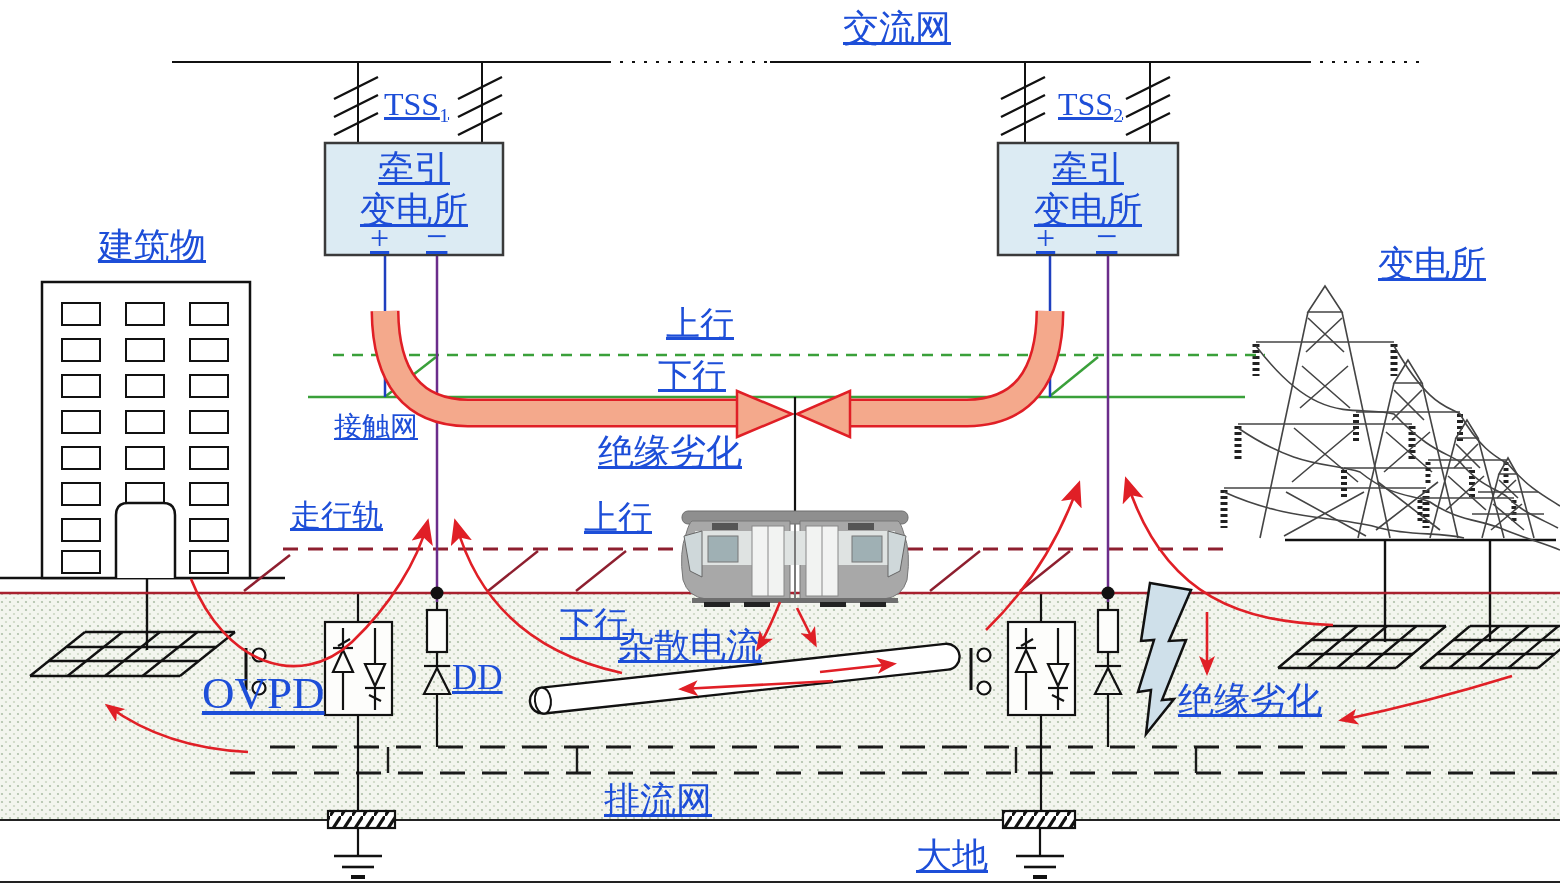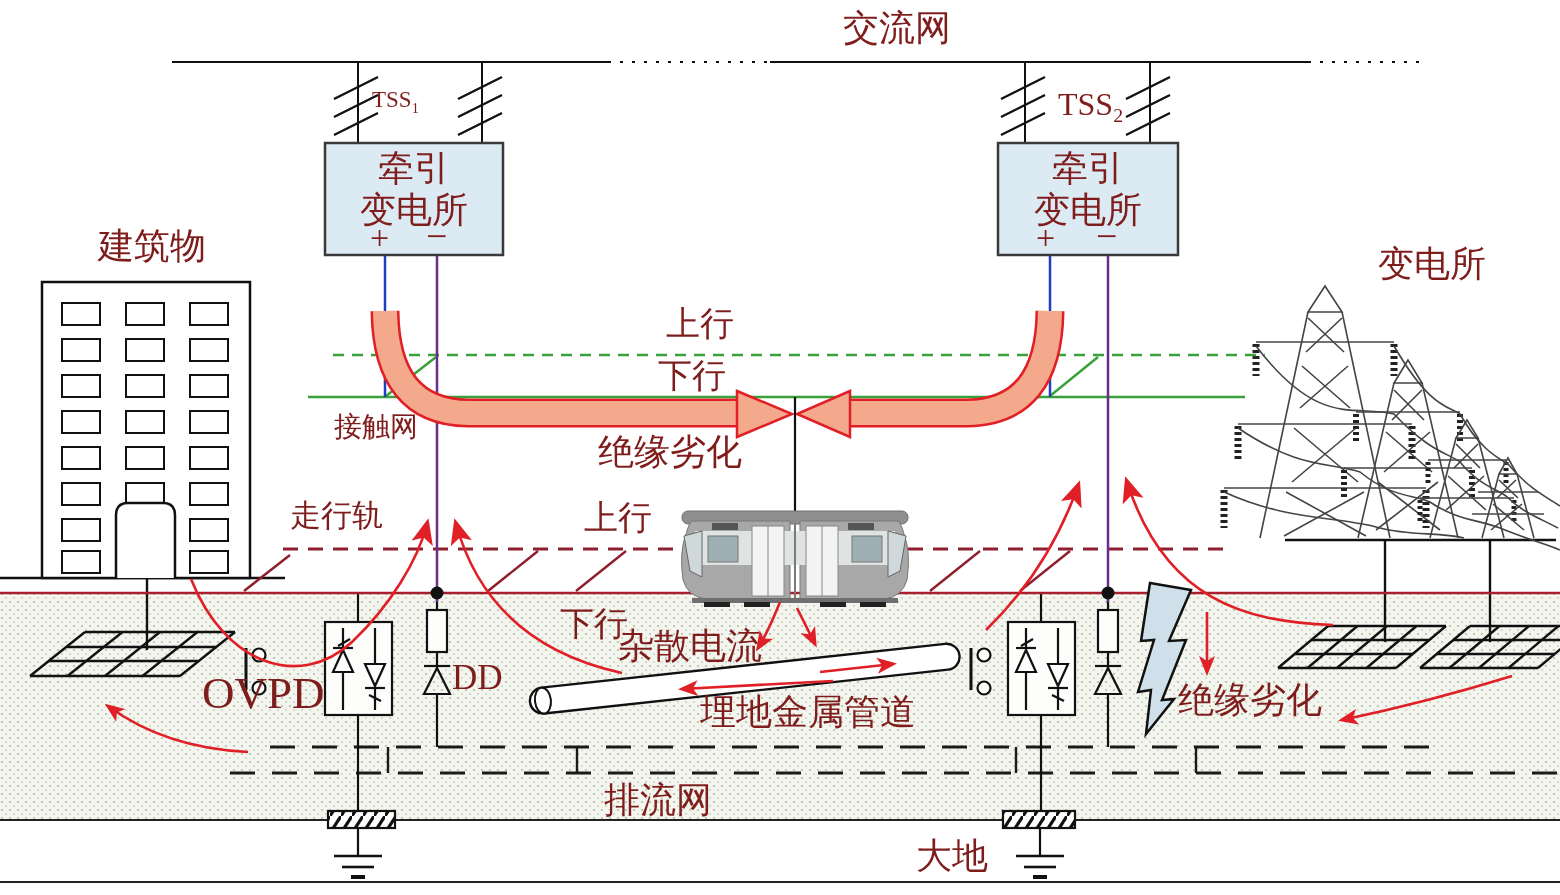--- a/index.html
+++ b/index.html
@@ -1,20 +1,20 @@
 <!DOCTYPE html>
 <html style="--traction_arrow: #f4a98c; --arrow_outline: #e01f26; --catenary_green: #3aa03a; --rail_maroon: #8e1f2f; --ground_line_red: #a8202e; --positive_feeder_blue: #1f3fbf; --negative_feeder_purple: #6b2d8b; --substation_fill: #dcebf3;"><head>
 <meta charset="utf-8">
 <style>
   html,body{margin:0;padding:0;background:#fff;}
   .stage{position:relative;width:1560px;height:895px;background:#fff;overflow:hidden;
          font-family:"Liberation Serif","DejaVu Serif",serif;}
   .stage svg{position:absolute;left:0;top:0;}
-  .lbl{position:absolute;color:#7f1d1d;white-space:nowrap;line-height:1.05;
-       font-family:"Liberation Serif","DejaVu Serif",serif;}
+  .lbl{position:absolute;color:#1d4ed8;white-space:nowrap;line-height:1.05;
+       font-family:"Liberation Serif","DejaVu Serif",serif;text-decoration:underline;}
   .lbl sub{font-size:.62em;}
   
   .line-green{stroke:var(--catenary_green,#3aa03a);}
   .line-blue{stroke:var(--positive_feeder_blue,#1f3fbf);}
   .line-purple{stroke:var(--negative_feeder_purple,#6b2d8b);}
   .line-maroon{stroke:var(--rail_maroon,#8e1f2f);}
   .line-ground{stroke:var(--ground_line_red,#a8202e);}
   .line-red{stroke:var(--arrow_outline,#e01f26);fill:none;}
   .band-under{stroke:var(--arrow_outline,#e01f26);fill:none;}
   .band-over{stroke:var(--traction_arrow,#f4a98c);fill:none;}
@@ -347,21 +347,21 @@
     <path class="line-red" stroke-width="2.6" marker-end="url(#ah)" d="M1207 612 L1207 672"></path>
     <path class="line-red" stroke-width="2.6" marker-end="url(#ah)" d="M1512 676 Q1428 702 1342 720"></path>
     <path class="line-red" stroke-width="2.6" marker-end="url(#ah)" d="M248 752 Q165 748 108 706"></path>
   </g>
 
   <polygon points="1150,583 1191,590 1169,641 1186,640 1162,700 1174,699 1146,734 1151,690 1138,692 1154,640 1141,641" fill="#cfe0ea" stroke="#111" stroke-width="2.5"></polygon>
 </svg>
 
   <div class="lbl" style="left:843px;top:10px;font-size:36px">交流网</div>
 
-  <div class="lbl" style="left:372px;top:88px;font-size:23px">
+  <div class="lbl" style="left:384px;top:88px;font-size:32px">
     <span>TSS</span><sub>1</sub>
   </div>
   <div class="lbl" style="left:1058px;top:88px;font-size:32px">
     <span>TSS</span><sub>2</sub>
   </div>
 
   <div class="lbl" style="left:378px;top:150px;font-size:36px">牵引</div>
   <div class="lbl" style="left:360px;top:192px;font-size:36px">变电所</div>
   <div class="lbl" style="left:370px;top:220px;font-size:34px">+</div>
   <div class="lbl" style="left:426px;top:217px;font-size:38px">−</div>
@@ -373,20 +373,19 @@
 
   <div class="lbl" style="left:98px;top:228px;font-size:36px">建筑物</div>
   <div class="lbl" style="left:666px;top:306px;font-size:34px">上行</div>
   <div class="lbl" style="left:658px;top:358px;font-size:34px">下行</div>
   <div class="lbl" style="left:334px;top:412px;font-size:28px">接触网</div>
   <div class="lbl" style="left:598px;top:434px;font-size:36px">绝缘劣化</div>
   <div class="lbl" style="left:290px;top:500px;font-size:31px">走行轨</div>
   <div class="lbl" style="left:584px;top:500px;font-size:34px">上行</div>
   <div class="lbl" style="left:560px;top:606px;font-size:34px">下行</div>
   <div class="lbl" style="left:618px;top:628px;font-size:36px">杂散电流</div>
-  <div class="lbl" style="left:700px;top:694px;font-size:36px">埋地金属管道</div>
   <div class="lbl" style="left:202px;top:670px;font-size:45px">OVPD</div>
   <div class="lbl" style="left:452px;top:660px;font-size:35px">DD</div>
   <div class="lbl" style="left:1178px;top:682px;font-size:36px">绝缘劣化</div>
   <div class="lbl" style="left:1378px;top:246px;font-size:36px">变电所</div>
   <div class="lbl" style="left:604px;top:782px;font-size:36px">排流网</div>
   <div class="lbl" style="left:916px;top:838px;font-size:36px">大地</div>
 </div>
 
 </body></html>

